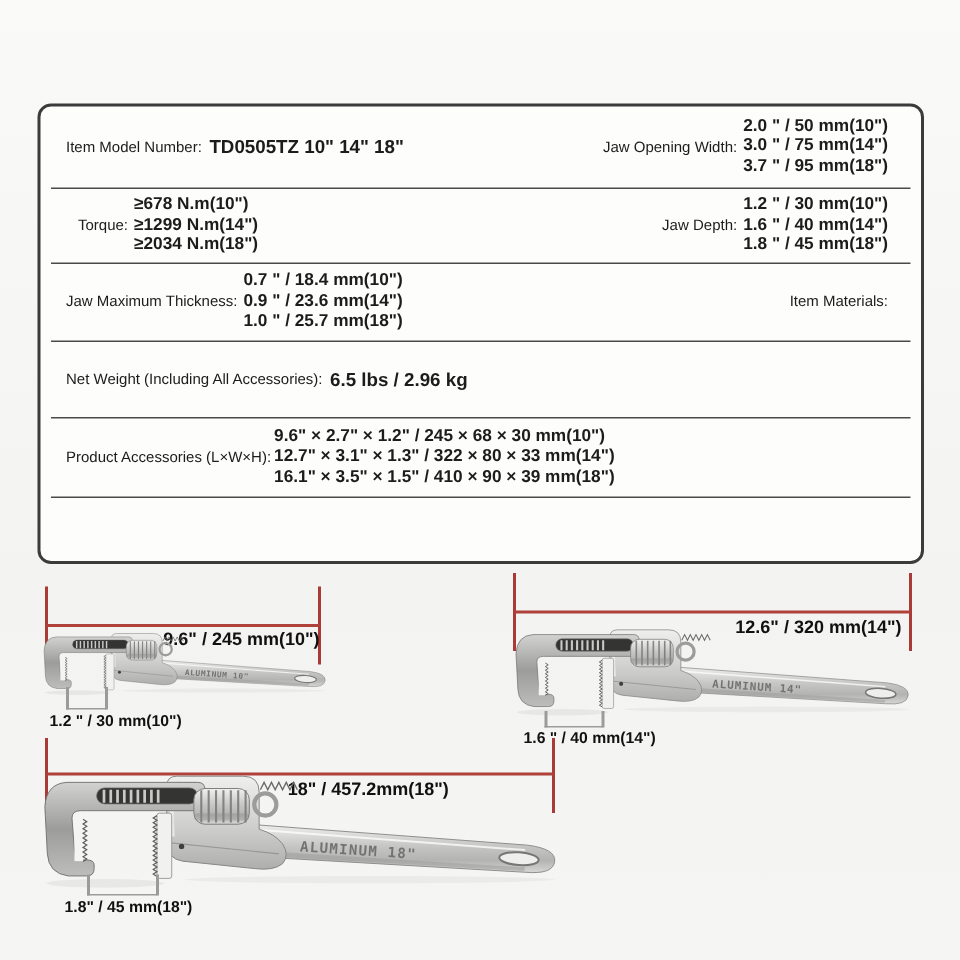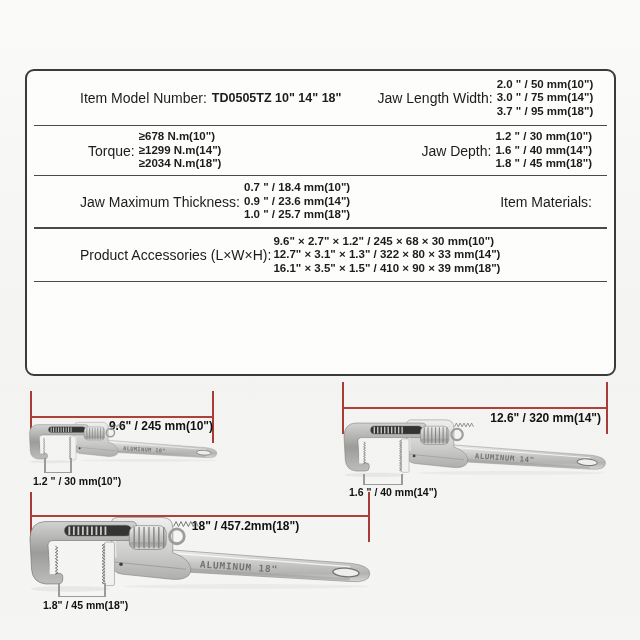--- a/index.html
+++ b/index.html
@@ -20,21 +20,21 @@
     background:#fdfdfc;
     border:2px solid #3b3b3b;border-radius:9px;
     box-sizing:border-box;
     display:flex;flex-direction:column;
   }
   .t-row{
     box-sizing:border-box;display:flex;align-items:center;
     padding:0 22px 0 17px;flex:0 0 auto;
   }
   .sep{height:0;border-top:1.6px solid #4a4a4a;margin:0 7px;flex:0 0 auto;}
-  .lbl{font-size:14px;white-space:nowrap;margin-left:36px;}
+  .lbl{font-size:10px;white-space:nowrap;}
   .val{font-size:12.5px;font-weight:bold;white-space:nowrap;margin-left:5px;}
   .stack{display:flex;flex-direction:column;margin-left:4px;}
   .stack span{font-size:11.5px;font-weight:bold;line-height:13.5px;white-space:nowrap;}
   .rgroup{margin-left:auto;display:flex;align-items:center;}
 
   
   .dim-h{position:absolute;height:2px;background:#b0403a;}
   .dim-t{position:absolute;width:2px;background:#a93a35;}
   .dim-label{
     position:absolute;font-size:12px;font-weight:bold;color:#111;
@@ -57,21 +57,21 @@
 <body>
 
 <div id="canvas">
 
   <div class="spec-table">
 
     <div class="t-row" style="height:54px">
       <span class="lbl">Item Model Number:</span>
       <span class="val">TD0505TZ 10" 14" 18"</span>
       <div class="rgroup">
-        <span class="lbl">Jaw Length Width:</span>
+        <span class="lbl">Jaw Opening Width:</span>
         <div class="stack">
           <span>2.0 " / 50 mm(10")</span>
           <span>3.0 " / 75 mm(14")</span>
           <span>3.7 " / 95 mm(18")</span>
         </div>
       </div>
     </div>
 
     <div class="sep"></div>
 
@@ -101,20 +101,24 @@
         <span>0.9 " / 23.6 mm(14")</span>
         <span>1.0 " / 25.7 mm(18")</span>
       </div>
       <div class="rgroup">
         <span class="lbl">Item Materials:</span>
       </div>
     </div>
 
     <div class="sep"></div>
 
+    <div class="t-row" style="height:50px">
+      <span class="lbl">Net Weight (Including All Accessories):</span>
+      <span class="val">6.5 lbs / 2.96 kg</span>
+    </div>
 
     <div class="sep"></div>
 
     <div class="t-row" style="height:52px">
       <span class="lbl">Product Accessories (L×W×H):</span>
       <div class="stack" style="margin-left:2px">
         <span>9.6" × 2.7" × 1.2" / 245 × 68 × 30 mm(10")</span>
         <span>12.7" × 3.1" × 1.3" / 322 × 80 × 33 mm(14")</span>
         <span>16.1" × 3.5" × 1.5" / 410 × 90 × 39 mm(18")</span>
       </div>

